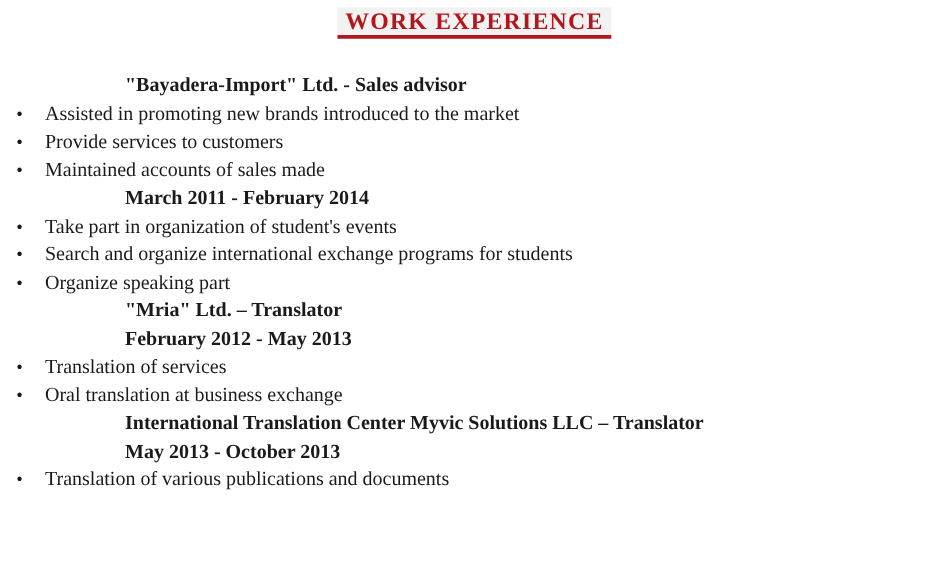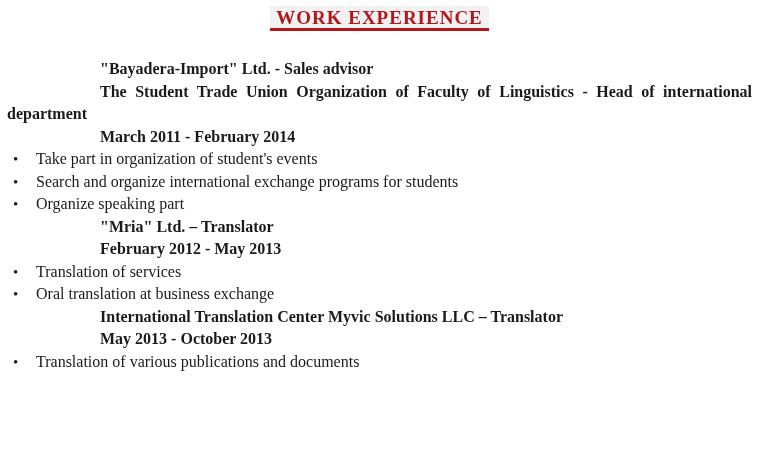--- a/index.html
+++ b/index.html
@@ -60,24 +60,28 @@
 <body>
 
 <div class="page">
 
   <div class="heading-row">
     <span class="heading-text">WORK EXPERIENCE</span>
   </div>
 
   <section class="job">
     <p>"Bayadera-Import" Ltd. - Sales advisor</p>
+    <ul class="bullets">
+        <li>Assisted in promoting new brands introduced to the market</li>
+        <li>Provide services to customers</li>
+        <li>Maintained accounts of sales made</li>
+      </ul>
   </section>
 
   <section class="job">
-    <p>The Student Trade Union Organization of Faculty of Linguistics - Head of international department</p>
     <p>March 2011 - February 2014</p>
     <ul class="bullets">
         <li>Take part in organization of student's events</li>
         <li>Search and organize international exchange programs for students</li>
         <li>Organize speaking part</li>
       </ul>
   </section>
 
   <section class="job">
     <p>"Mria" Ltd. – Translator</p>

